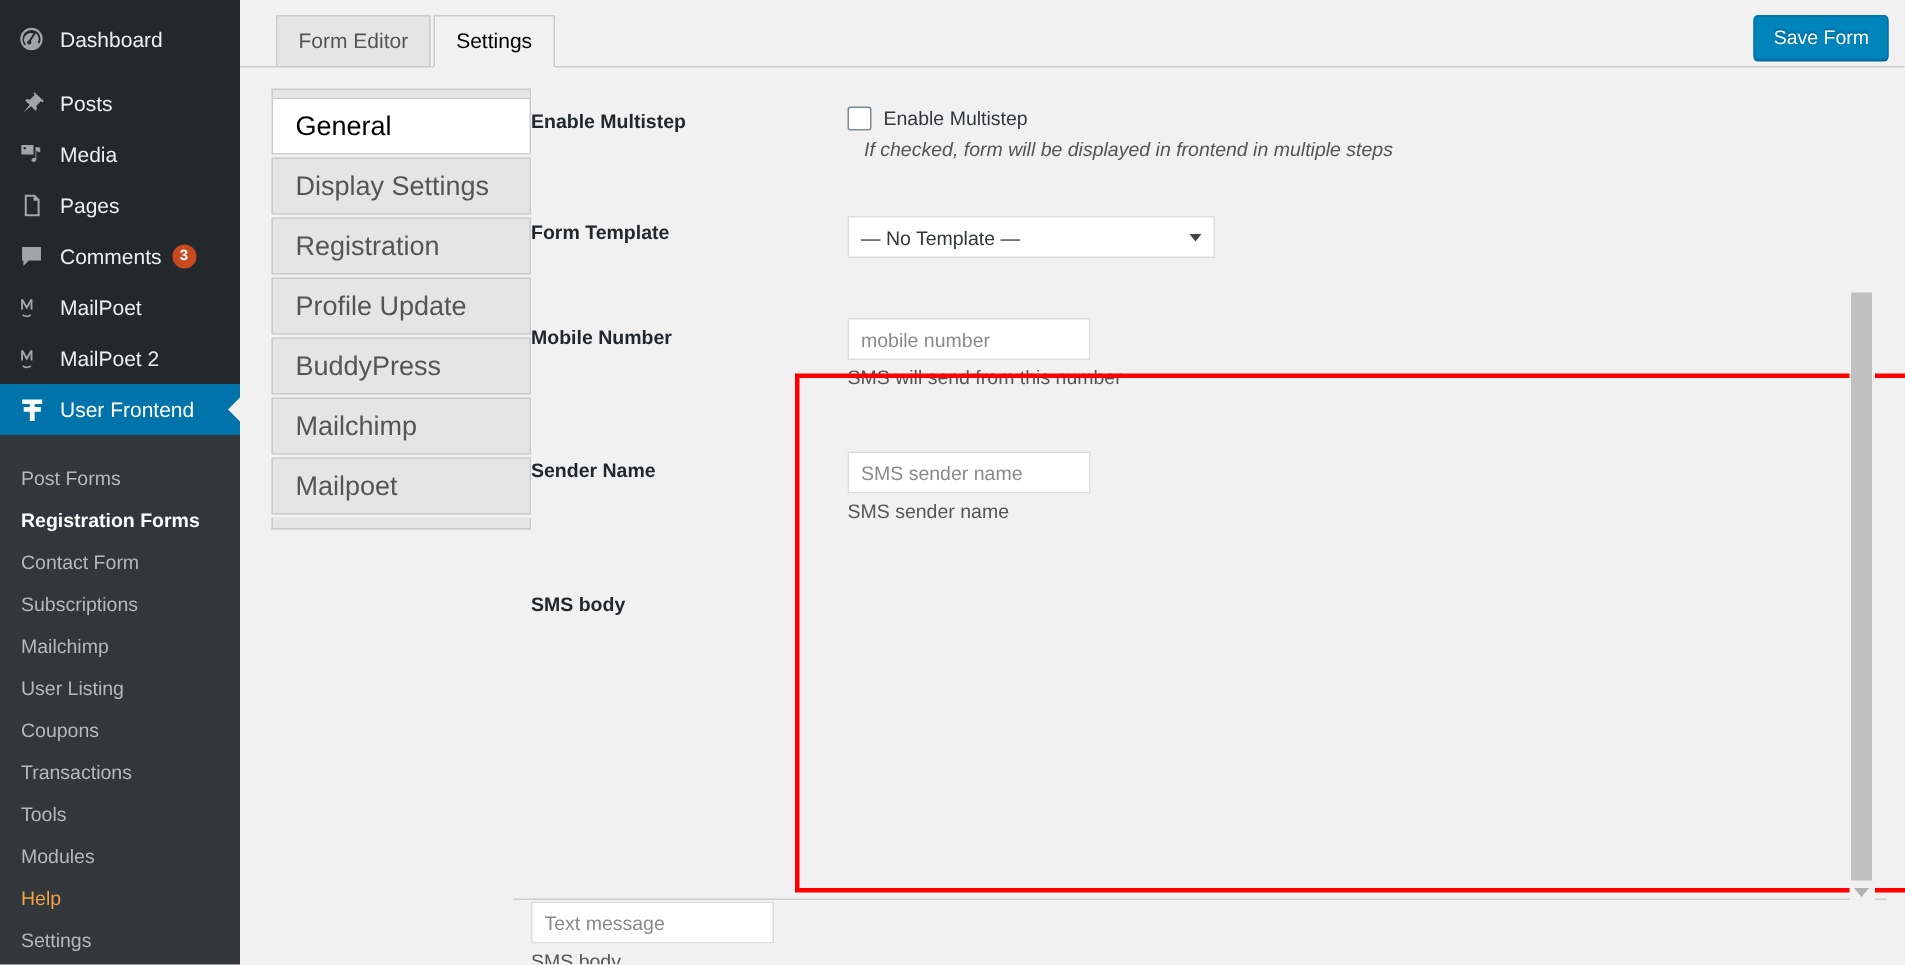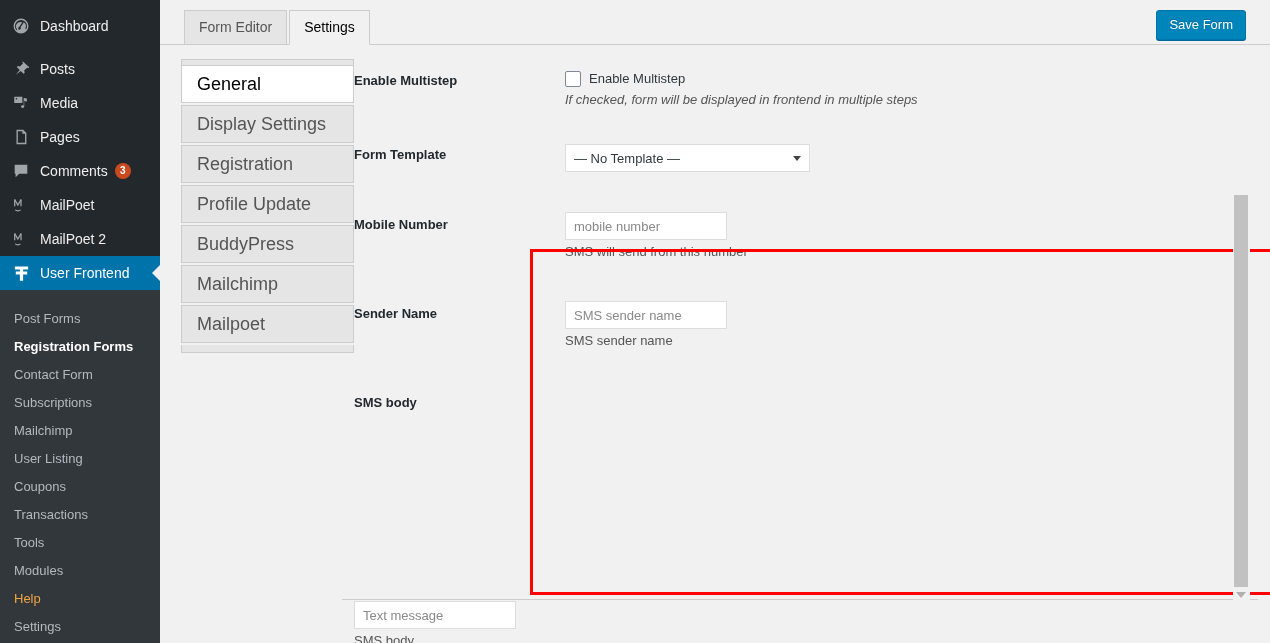--- a/index.html
+++ b/index.html
@@ -77,21 +77,21 @@
     margin: 0 2px -1px 0; padding: 8px 14px 9px 14px;
     background: #e5e5e5; border: 1px solid #ccc;
     font-size: 14px; line-height: 16px; color: #555;
     cursor: pointer; vertical-align: bottom;
   }
   .nav-tab.active {
     background: #f1f1f1; border-bottom-color: #f1f1f1;
     color: #000; font-weight: 400;
   }
   .save-form-btn {
-    position: absolute; right: 24px; top: 10px;
+    position: absolute; right: 11px; top: 10px;
     background: #0085ba; border: 1px solid #0073aa;
     box-shadow: 0 1px 0 #006799;
     color: #fff; font-size: 13px; line-height: 26px;
     height: 30px; padding: 0 12px; border-radius: 3px;
     cursor: pointer; text-shadow: 0 -1px 1px #006799;
   }
 
   
   .settings-body {
     position: absolute; left: 0; right: 0; top: 46px; bottom: 0;
@@ -133,21 +133,21 @@
     padding-top: 14px; padding-left: 0;
     font-size: 13px; font-weight: 700; color: #23282d;
     line-height: 18px;
   }
   .fctrl { flex: 1; padding-top: 12px; }
   .fctrl .cb-line { display: flex; align-items: center; }
   .fdesc {
     font-size: 13px; color: #555; line-height: 18px;
     margin-top: 3px; max-width: 610px;
   }
-  .fdesc.italic { font-style: italic; }
+  .fdesc.italic { font-style: italic; margin-left: 11px; }
 
   input[type="checkbox"].wpcb {
     -webkit-appearance: none; appearance: none;
     width: 16px; height: 16px; margin: 0 8px 0 0;
     background: #fff; border: 1px solid #7e8993;
     border-radius: 2px; position: relative; cursor: pointer;
     flex: 0 0 16px; vertical-align: middle;
   }
   input[type="checkbox"].wpcb:checked:after {
     content: ""; position: absolute;

